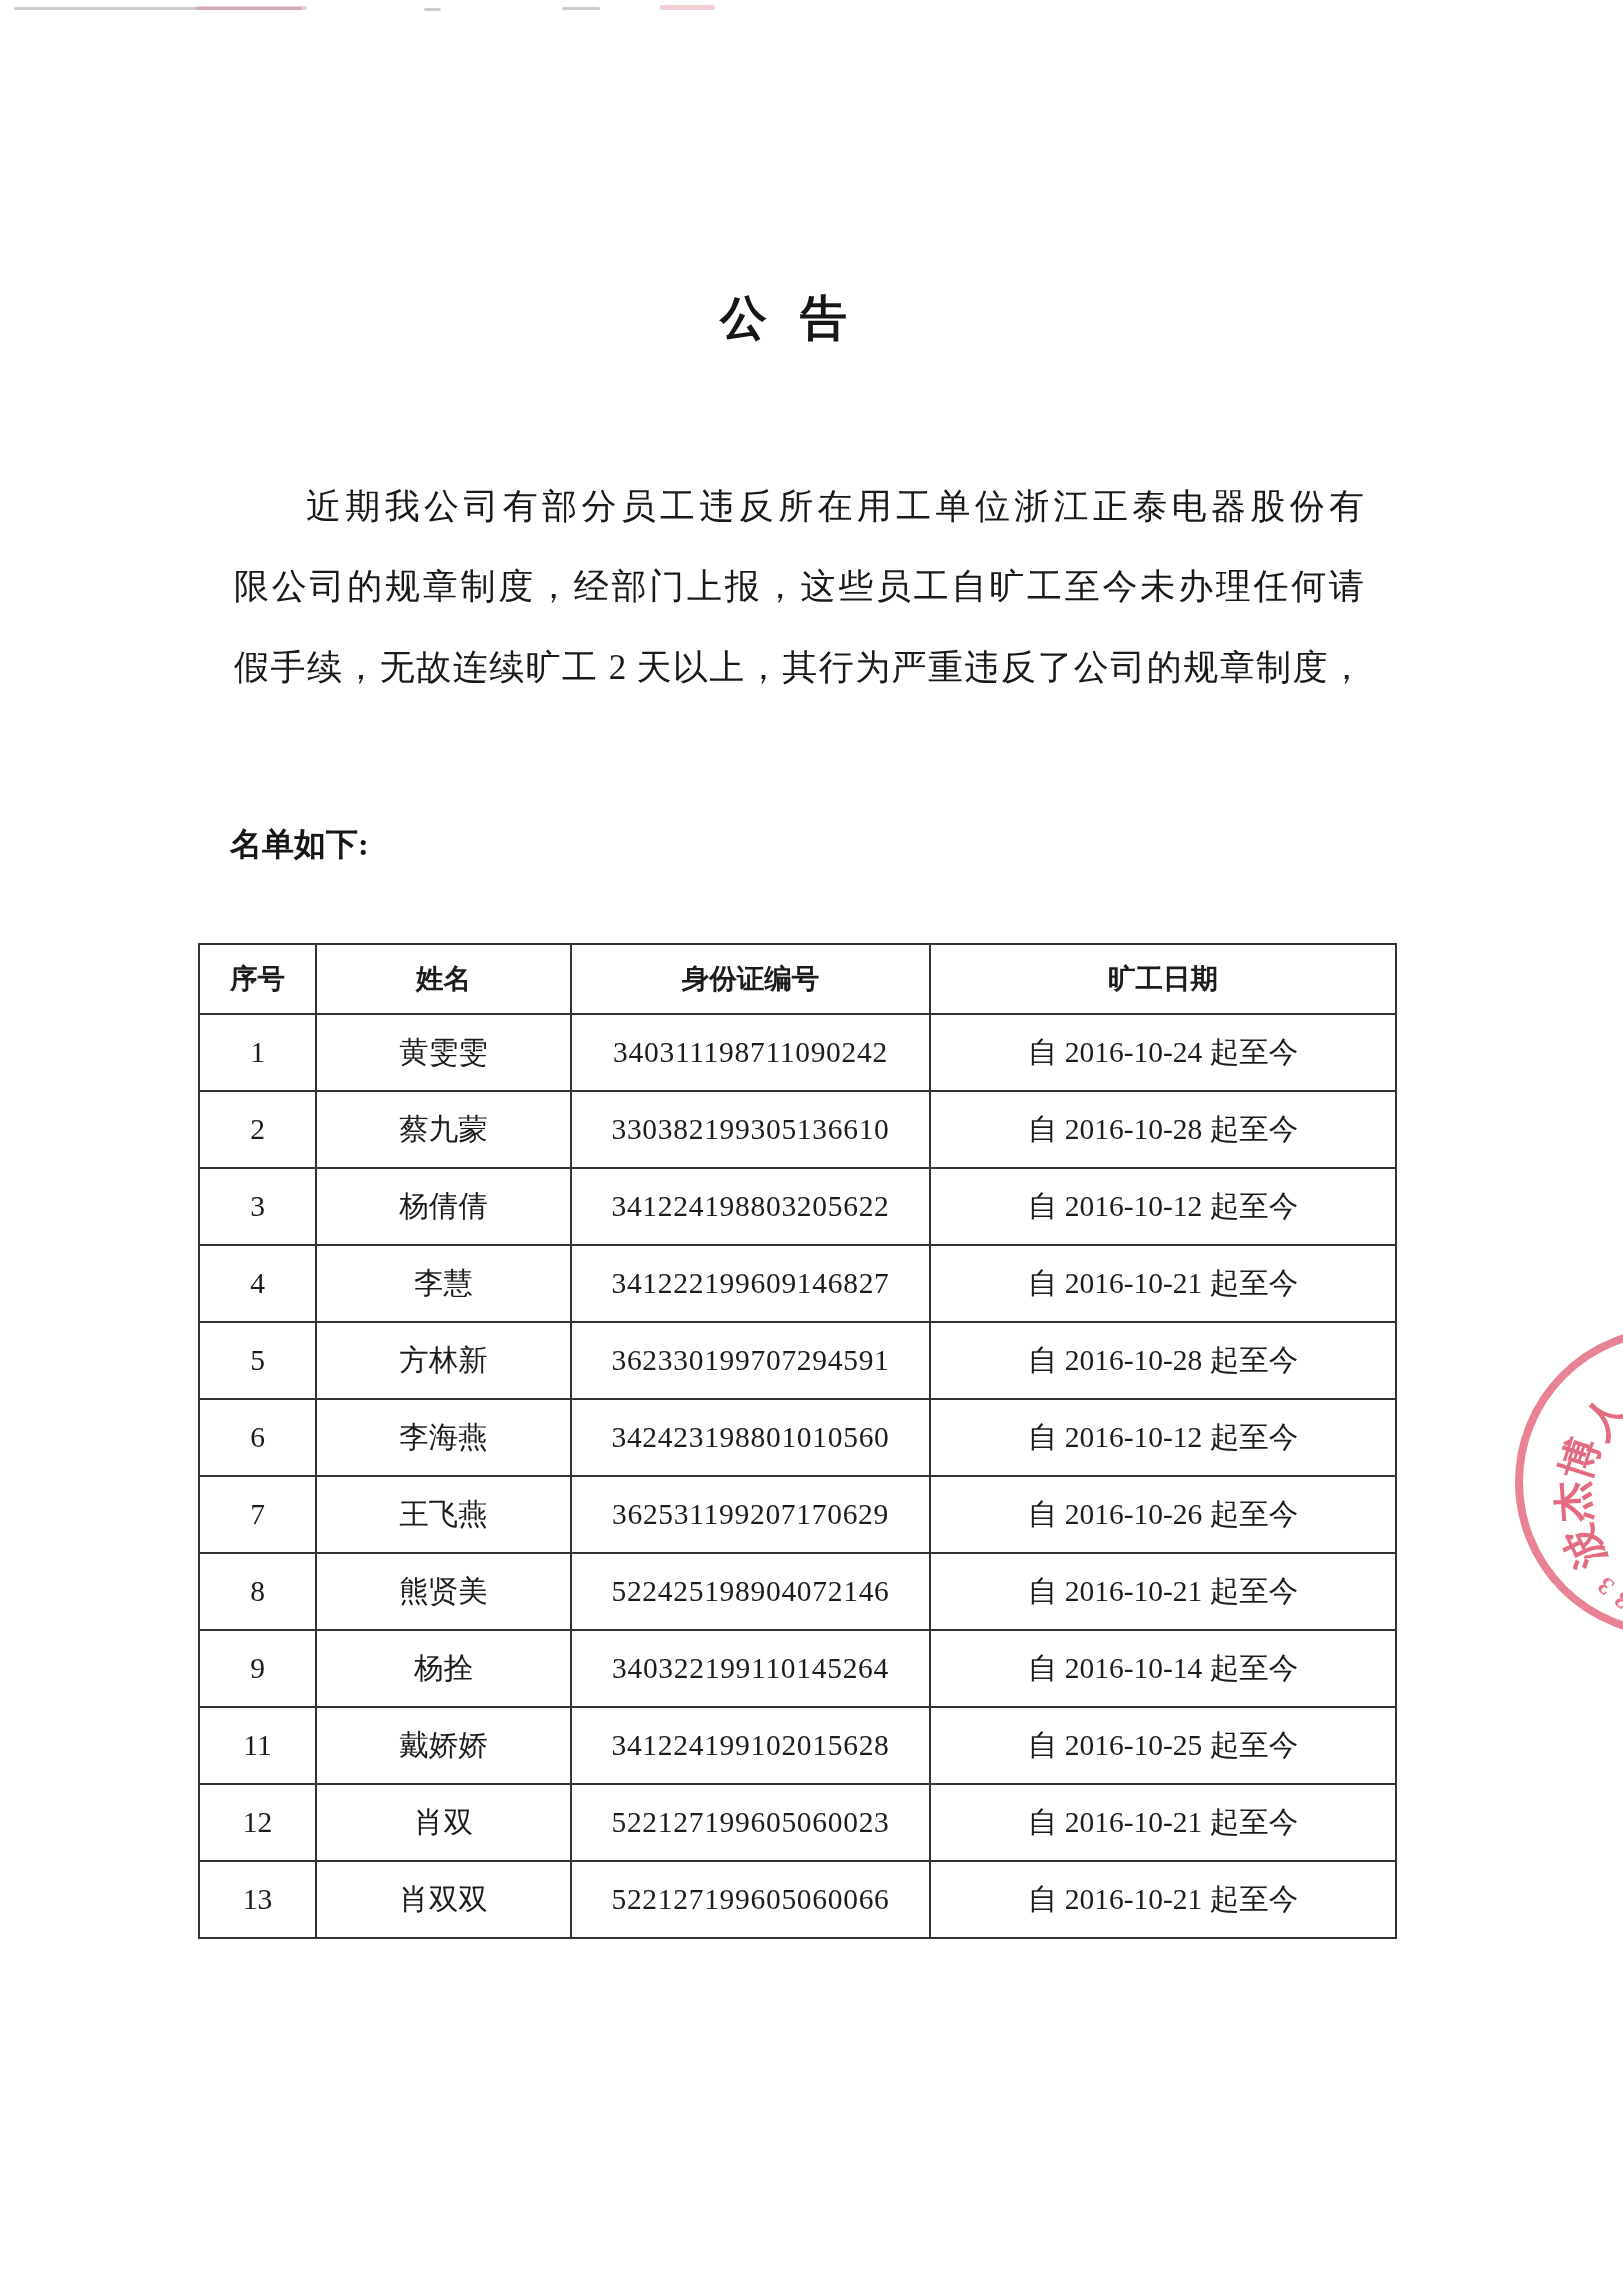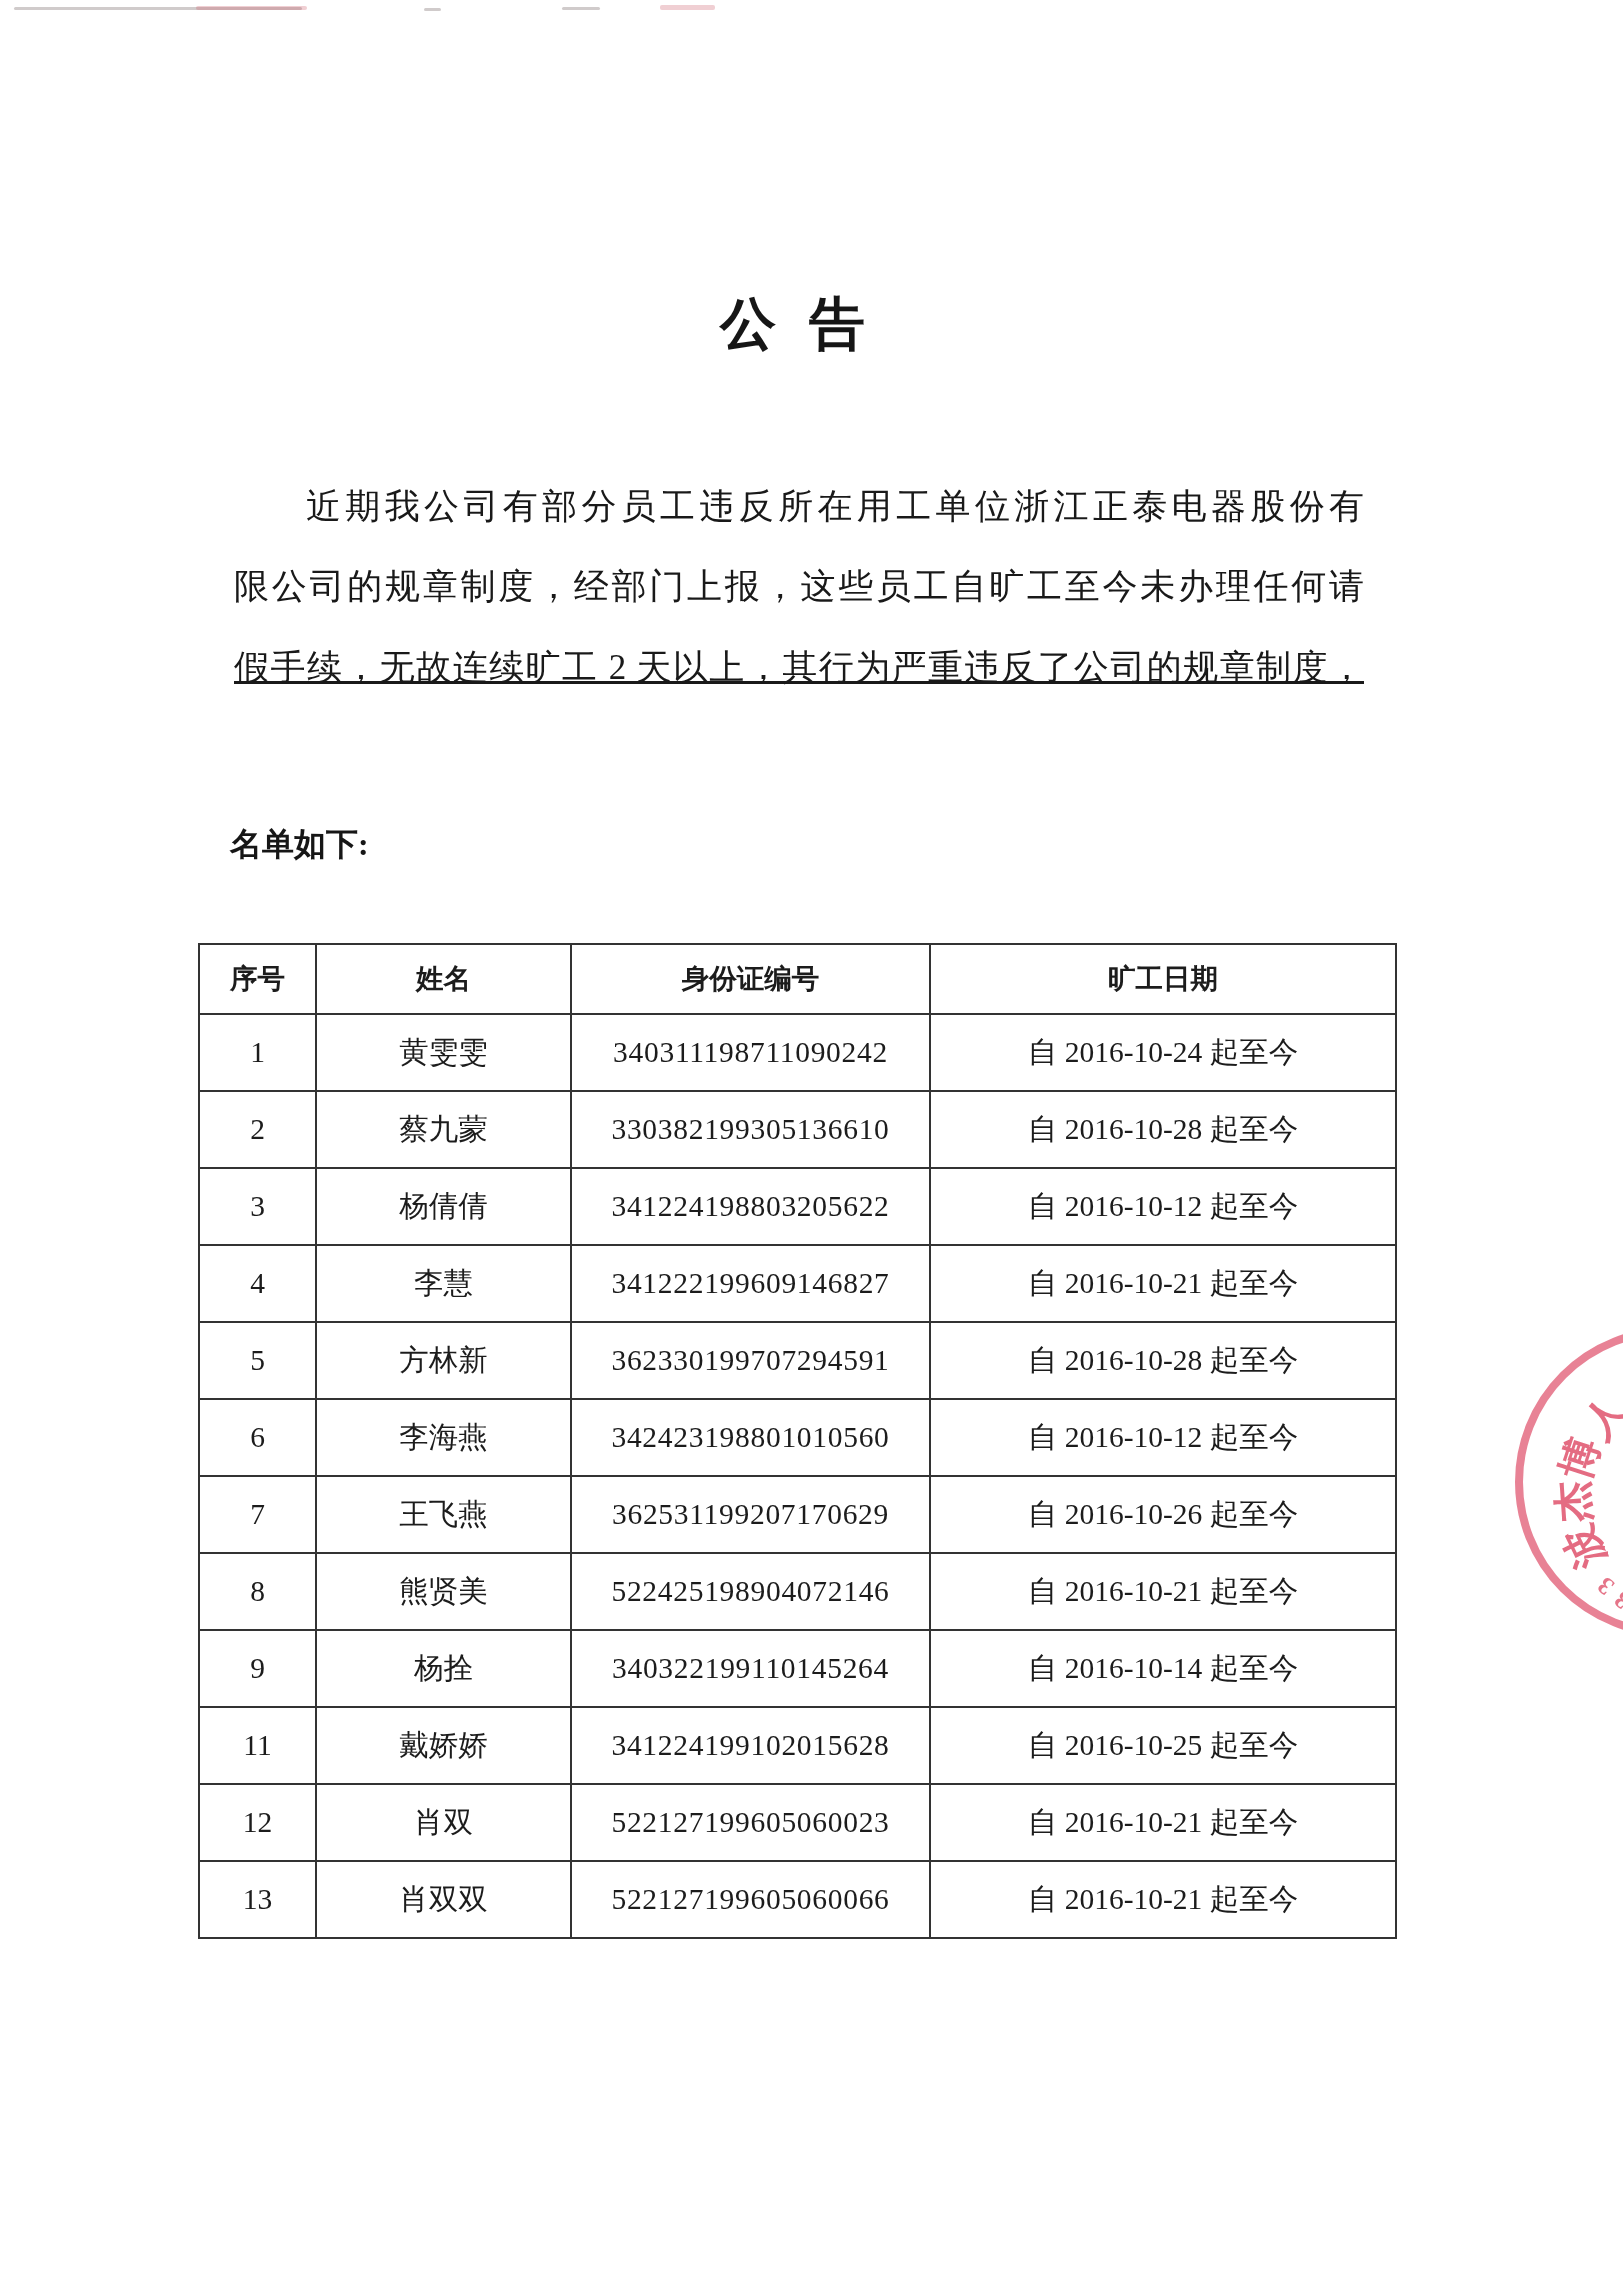--- a/index.html
+++ b/index.html
@@ -10,21 +10,21 @@
     overflow:hidden;
     font-family:"Liberation Serif","DejaVu Serif",serif;
     color:#1c1c1c;
   }
   
   .scan-streak{position:absolute;background:rgba(150,140,140,.45);border-radius:2px;}
   .scan-streak.red{background:rgba(205,95,110,.30);}
 
   .doc-title{
     position:absolute;left:720px;top:287px;
-    font-size:56px;font-weight:bold;letter-spacing:33px;
+    font-size:47px;font-weight:bold;letter-spacing:33px;
     white-space:nowrap;color:#161616;text-align:center;
   }
   .para-line{
     position:absolute;left:234px;width:1130px;
     font-size:35px;line-height:39px;white-space:nowrap;
     color:#191919;
   }
   .para-line.justified{
     white-space:normal;
     text-align:justify;
@@ -84,21 +84,21 @@
   <div class="scan-streak" style="left:14.4px;top:6.5px;width:288px;height:3.9px;"></div>
   <div class="scan-streak red" style="left:196px;top:5.9px;width:111px;height:4.6px;"></div>
   <div class="scan-streak" style="left:424px;top:7.9px;width:17px;height:3.3px;"></div>
   <div class="scan-streak" style="left:562px;top:6.5px;width:38px;height:3.9px;"></div>
   <div class="scan-streak red" style="left:660px;top:5.2px;width:55px;height:5.2px;"></div>
 
   <div class="doc-title">公告</div>
 
   <div class="para-line justified" style="top:567px;">限公司的规章制度，经部门上报，这些员工自旷工至今未办理任何请</div>
   <div class="para-line justified indent" style="top:487px;">近期我公司有部分员工违反所在用工单位浙江正泰电器股份有</div>
-  <div class="para-line justified" style="top:648px;text-decoration:underline;">假手续，无故连续旷工 2 天以上，其行为严重违反了公司的规章制度，</div>
+  <div class="para-line justified" style="top:648px;">假手续，无故连续旷工 2 天以上，其行为严重违反了公司的规章制度，</div>
 
   <div class="list-label">名单如下:</div>
 
   <table class="absence">
     <colgroup>
       <col style="width:117px">
         <col style="width:255px">
         <col style="width:359px">
         <col style="width:466px">
     </colgroup>

